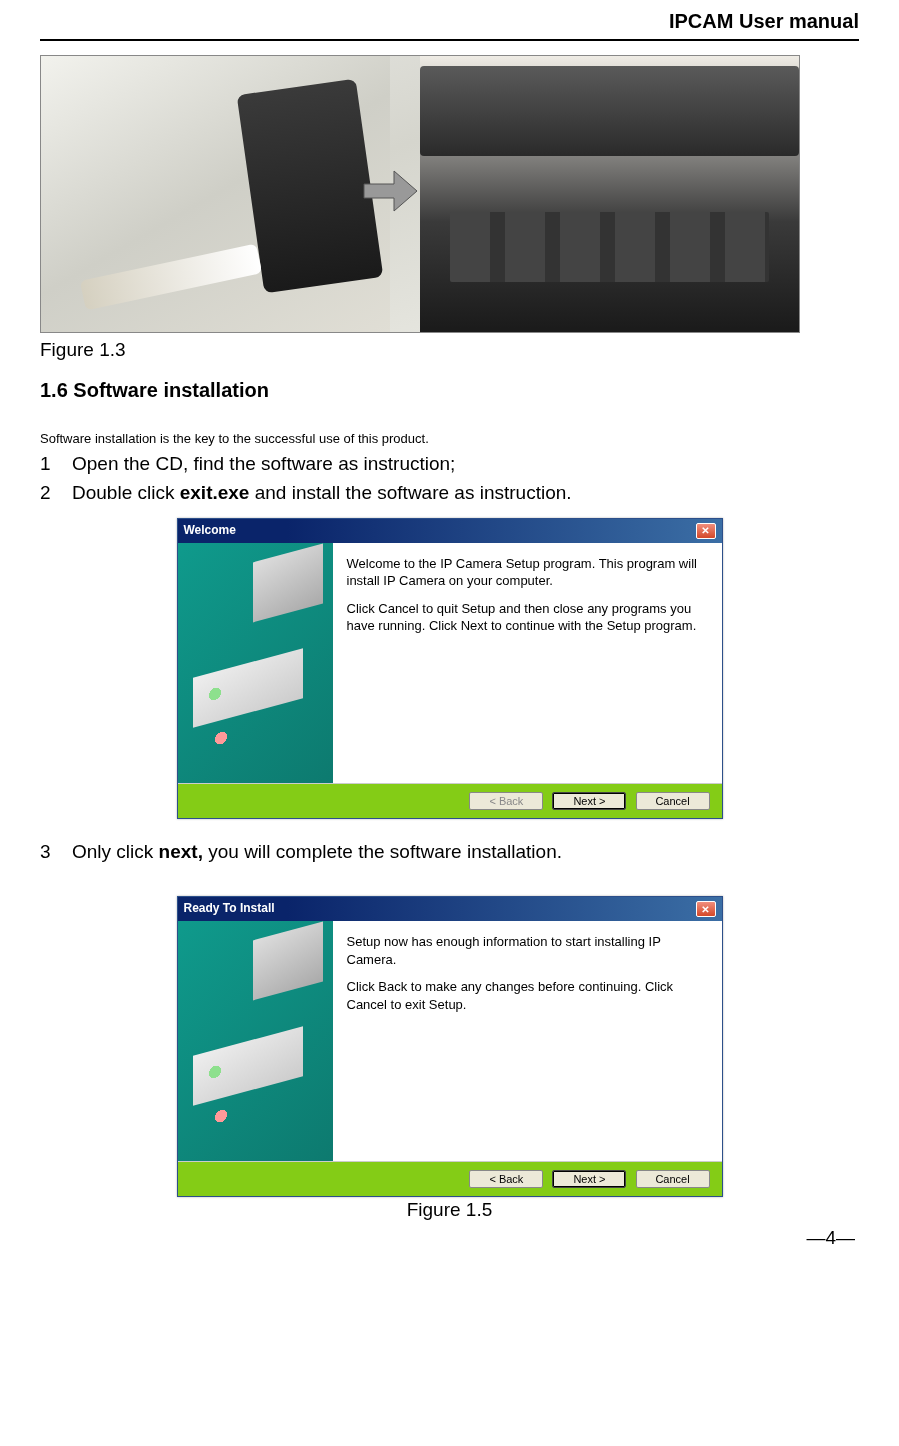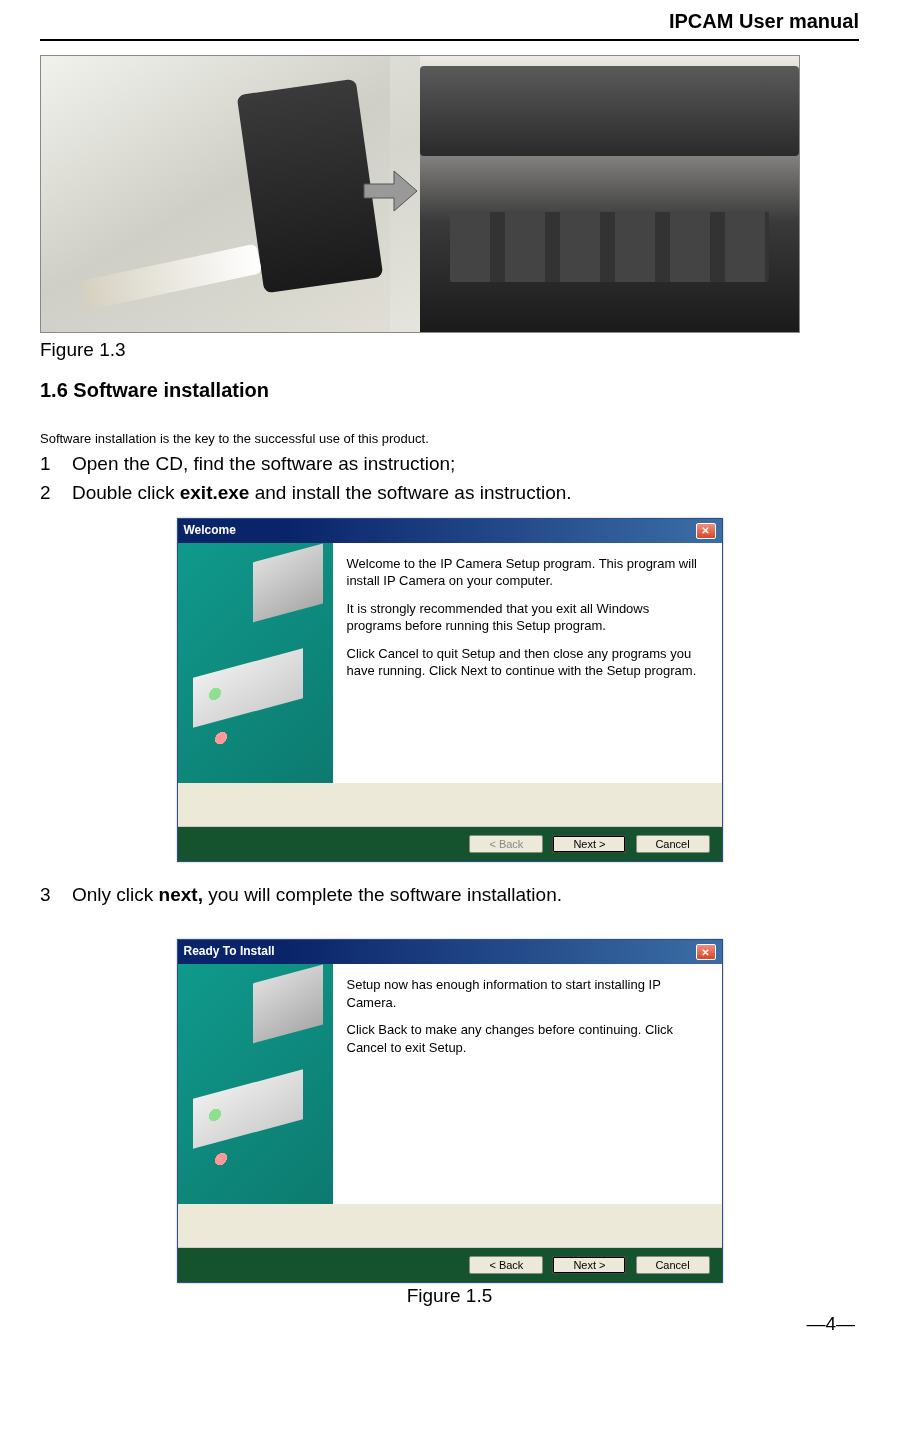--- a/index.html
+++ b/index.html
@@ -206,25 +206,24 @@
       padding: 12px 14px;
       font-size: 13px;
       color: #000;
       line-height: 1.35;
       background: #fff;
     }
     .dialog-content p {
       margin-bottom: 10px;
     }
     .dialog-footer {
-      background: #14532d;
+      background: #84cc16;
       padding: 8px 12px;
       text-align: right;
       border-top: 1px solid #ccc;
-      margin-top: 43px;
     }
     .dialog-footer button {
       min-width: 74px;
       padding: 2px 8px;
       margin-left: 6px;
       background: #ece9d8;
       border: 1px solid #888;
       border-radius: 2px;
       font-size: 11px;
       cursor: pointer;
@@ -284,21 +283,20 @@
 <div class="dialog-wrap">
   <div class="dialog">
     <div class="dialog-title">
       <span>Welcome</span>
       <span class="close-btn">✕</span>
     </div>
     <div class="dialog-body">
       <div class="dialog-sidebar"></div>
       <div class="dialog-content">
         <p>Welcome to the IP Camera Setup program. This program will install IP Camera on your computer.</p>
-        <p>It is strongly recommended that you exit all Windows programs before running this Setup program.</p>
         <p>Click Cancel to quit Setup and then close any programs you have running. Click Next to continue with the Setup program.</p>
       </div>
     </div>
     <div class="dialog-footer">
       <button disabled="">&lt; Back</button>
       <button class="default">Next &gt;</button>
       <button>Cancel</button>
     </div>
   </div>
 </div>

